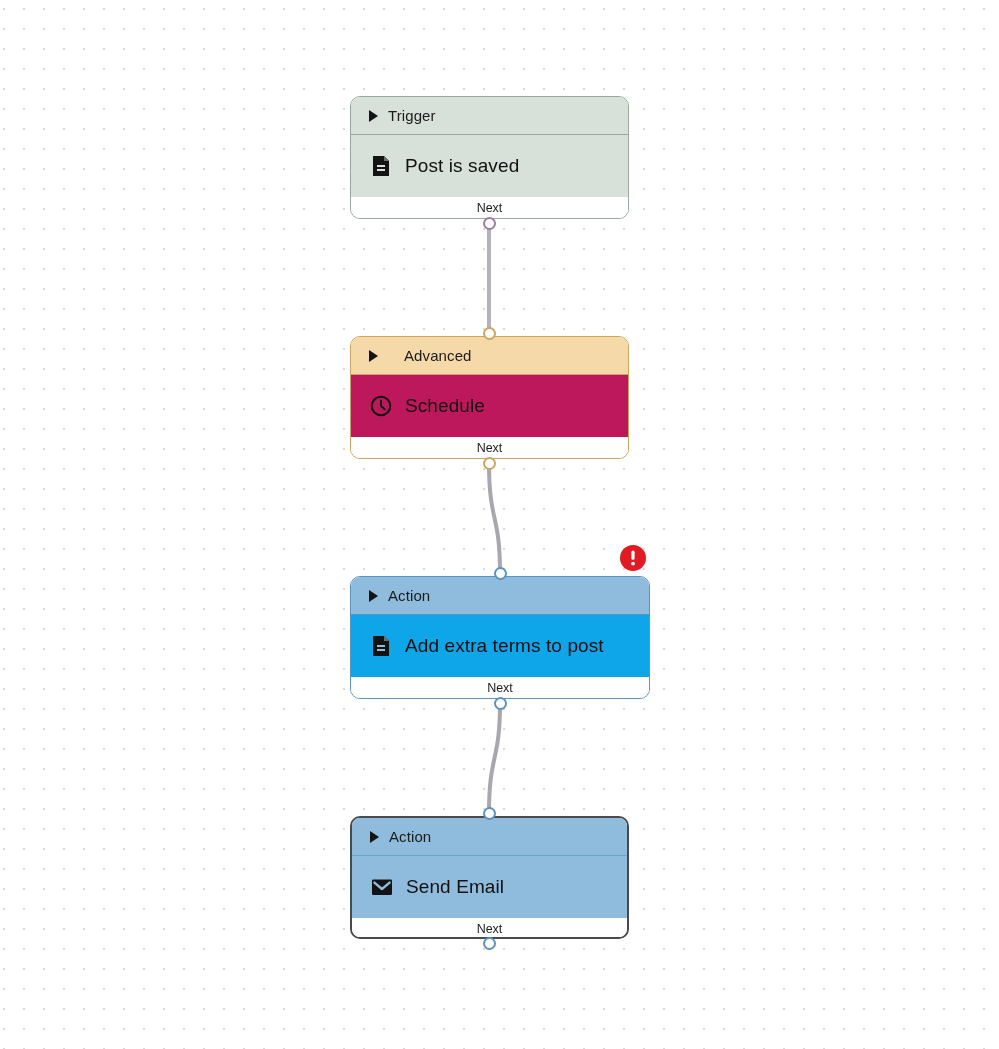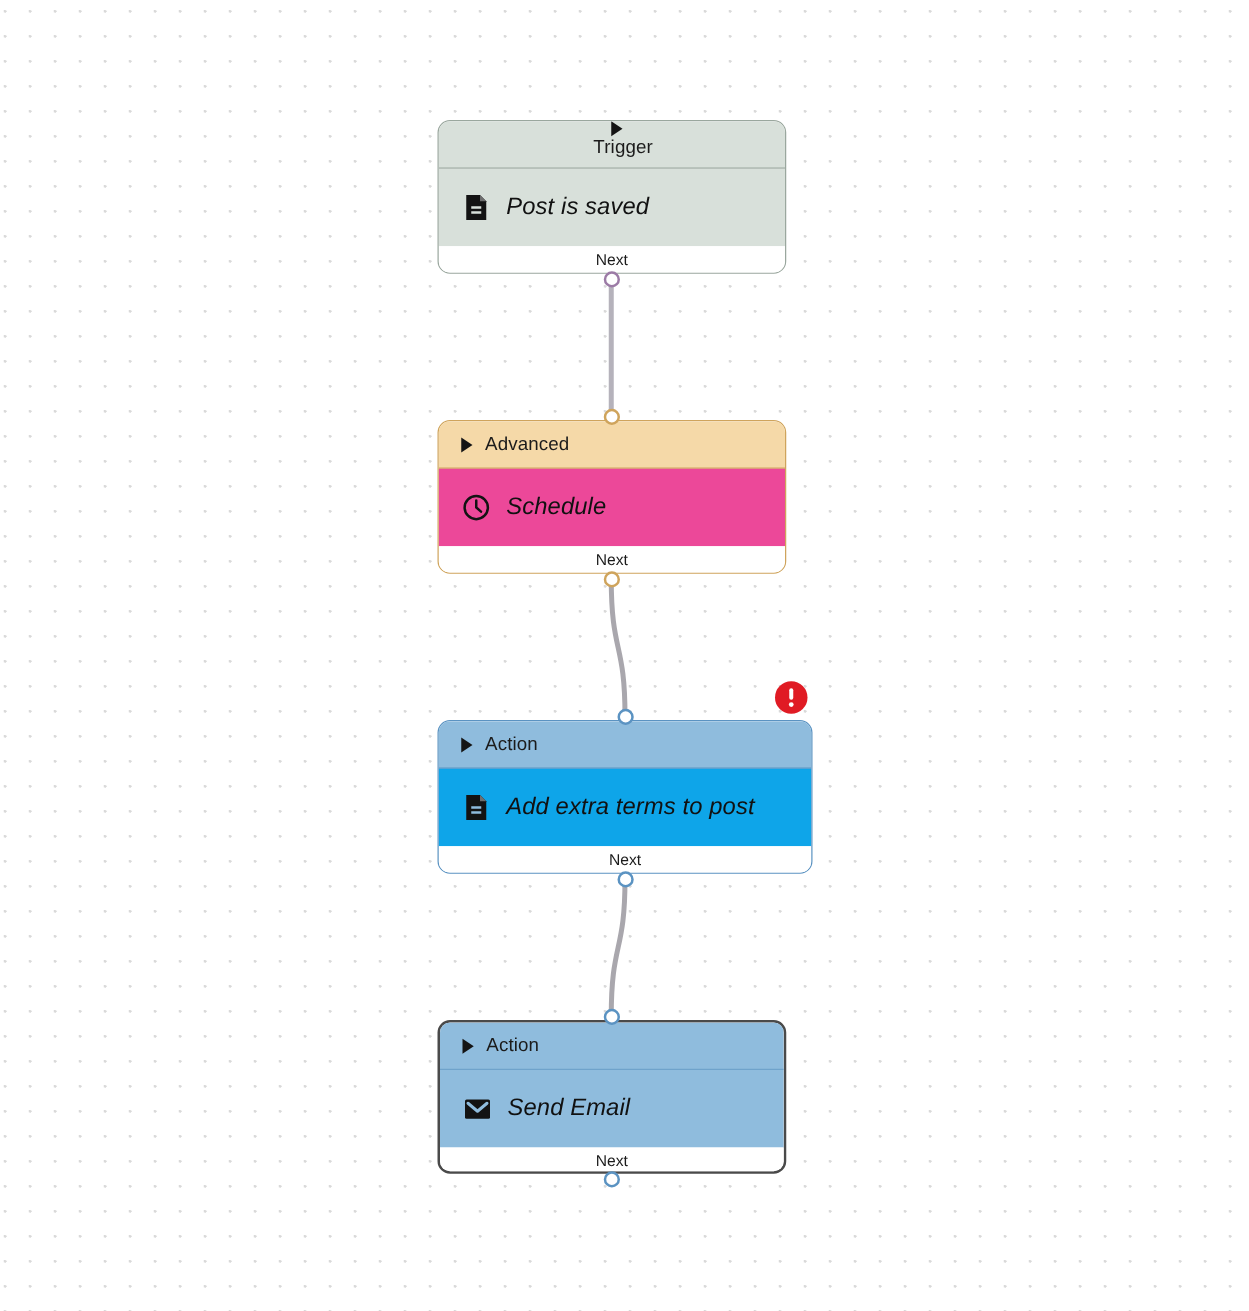--- a/index.html
+++ b/index.html
@@ -73,21 +73,20 @@
     height: 24px;
     flex: 0 0 24px;
     display: block;
     margin-right: 12px;
   }
   .node-label {
     font-size: 19px;
     color: #111111;
     white-space: nowrap;
     letter-spacing: 0.1px;
-    font-style: italic;
   }
   .node-footer {
     box-sizing: border-box;
     height: 40px;
     background: #ffffff;
     display: flex;
     align-items: flex-start;
     justify-content: center;
     padding-top: 4px;
     font-size: 12.5px;
@@ -124,45 +123,45 @@
 <div id="canvas">
 
   <svg id="edges" viewBox="0 0 999 1049" width="999" height="1049">
     <path d="M 489 223 L 489 333" fill="none" stroke="#b5b2bb" stroke-width="4" stroke-linecap="round"></path>
     <path d="M 489 463 C 489 523, 500 513, 500 573" fill="none" stroke="#a9a7ad" stroke-width="4" stroke-linecap="round"></path>
     <path d="M 500 703 C 500 763, 489 753, 489 813" fill="none" stroke="#a9a7ad" stroke-width="4" stroke-linecap="round"></path>
   </svg>
 
   <div class="node" style="left:350px; top:96px; width:279px; height:123px;
               border:1.5px solid #9aa79e;">
-    <div class="node-header" style="background:#d8e0da; border-bottom:1px solid #9aa79e;flex-direction:column;">
+    <div class="node-header" style="background:#d8e0da; border-bottom:1px solid #9aa79e;">
       <span class="caret"></span>
       <span>Trigger</span>
     </div>
     <div class="node-body" style="background:#d8e0da;">
       <svg class="icon" viewBox="0 0 24 24">
         <path d="M4 2 H15 L20 7 V22 H4 Z" fill="#131313"></path>
         <path d="M15 2 L20 7 H15 Z" fill="#6e6e6e"></path>
         <rect x="8" y="11" width="8" height="2" fill="#d8e0da"></rect>
         <rect x="8" y="15" width="8" height="2" fill="#d8e0da"></rect>
       </svg>
       <span class="node-label">Post is saved</span>
     </div>
     <div class="node-footer">
       <span>Next</span>
     </div>
   </div>
 
   <div class="node" style="left:350px; top:336px; width:279px; height:123px;
               border:1.5px solid #cfa45c;">
-    <div class="node-header" style="background:#f5d9a8; border-bottom:1px solid #cfa45c;">
+    <div class="node-header" style="background:#f5d9a8; border-bottom:1px solid #cfa45c;gap:16px;">
       <span class="caret"></span>
       <span>Advanced</span>
     </div>
-    <div class="node-body" style="background:#ec4899;">
+    <div class="node-body" style="background:#be185d;">
       <svg class="icon" viewBox="0 0 24 24">
         <circle cx="12" cy="12" r="9.3" fill="none" stroke="#131313" stroke-width="2"></circle>
         <path d="M12 6.4 V12 L15.8 15.3" fill="none" stroke="#131313" stroke-width="2" stroke-linecap="round"></path>
       </svg>
       <span class="node-label">Schedule</span>
     </div>
     <div class="node-footer">
       <span>Next</span>
     </div>
   </div>

